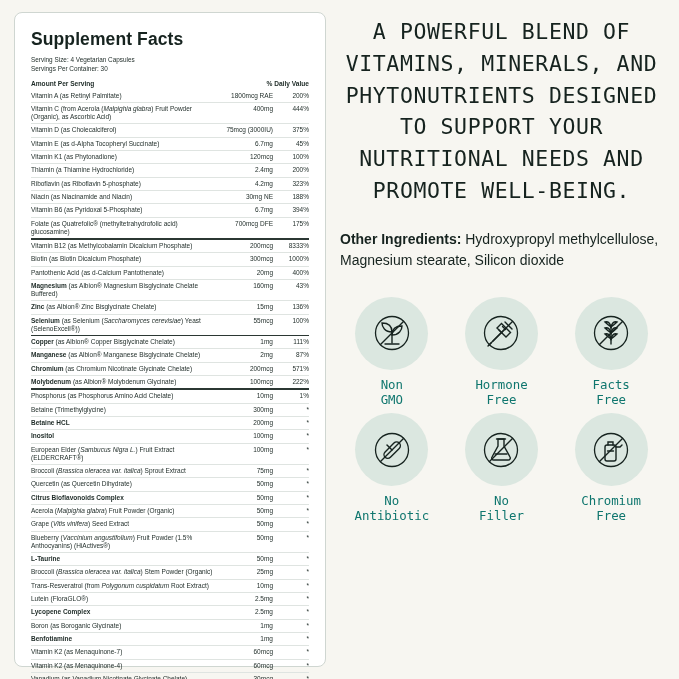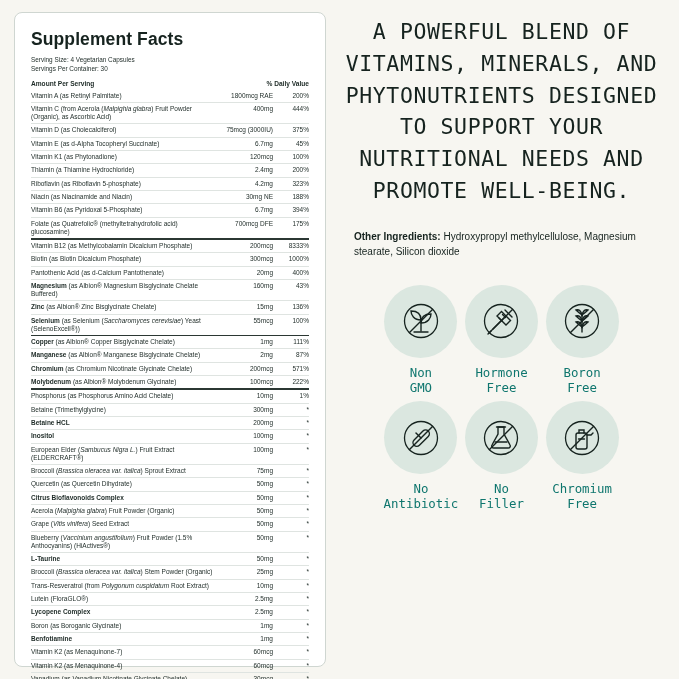--- a/index.html
+++ b/index.html
@@ -36,29 +36,29 @@
   tr { border-bottom: 1px solid #dfe4e1; }
   td.name { padding-right: 4px; }
   td.amt { text-align: right; white-space: nowrap; width: 58px; padding-right: 6px; }
   td.dv  { text-align: right; white-space: nowrap; width: 30px; }
   td.name b { font-weight: bold; }
   td.name i { font-style: italic; }
   .thick-sep { border-bottom: 2.5px solid #2b3733 !important; }
   .mid-sep { border-bottom: 1.6px solid #2b3733 !important; }
 
   
-  .right { width: 323px; display: flex; flex-direction: column; padding-top: 4px; align-items: center; }
+  .right { width: 323px; display: flex; flex-direction: column; padding-top: 4px; }
   .headline {
     font-family: "DejaVu Sans Mono", monospace;
     font-size: 21.5px; line-height: 1.48; letter-spacing: .6px;
     text-align: center; color: #16231f; text-transform: uppercase;
     font-weight: normal;
   }
   .other {
-    margin-top: 22px; font-size: 10px; line-height: 1.5; color: #16231f; margin-left: 14px;
+    margin-top: 22px; font-size: 14px; line-height: 1.5; color: #16231f;
   }
   .other b { font-weight: bold; }
 
   .badges {
     margin-top: 26px;
     display: grid; grid-template-columns: repeat(3, 1fr);
     row-gap: 6px; column-gap: 6px;
   }
   .badge { display: flex; flex-direction: column; align-items: center; }
   .circle {
@@ -356,21 +356,21 @@
               <path d="M22 16 C26 13 28 11 28 11 C25 10 23 12 22 16 Z"></path>
               <path d="M22 22 C18 19 16 17 16 17 C19 16 21 18 22 22 Z"></path>
               <path d="M22 22 C26 19 28 17 28 17 C25 16 23 18 22 22 Z"></path>
               <path d="M22 28 C18 25 16 23 16 23 C19 22 21 24 22 28 Z"></path>
               <path d="M22 28 C26 25 28 23 28 23 C25 22 23 24 22 28 Z"></path>
               <circle cx="22" cy="22" r="16.5" stroke-width="1.3"></circle>
               <path d="M10.5 33.5 L33.5 10.5" stroke-width="1.4"></path>
             </g>
           </svg>
         </div>
-        <div class="badge-label">Boron
+        <div class="badge-label">Facts
 Free</div>
       </div>
 
       <div class="badge">
         <div class="circle">
           <svg width="44" height="44" viewBox="0 0 44 44">
             <g fill="none" stroke="#16231f" stroke-width="1.4" stroke-linecap="round">
               <rect x="12" y="18.5" width="20" height="7.5" rx="3.75" transform="rotate(-45 22 22)"></rect>
               <path d="M22 22 L17 17"></path>
               <circle cx="22" cy="22" r="16.5" stroke-width="1.3"></circle>

